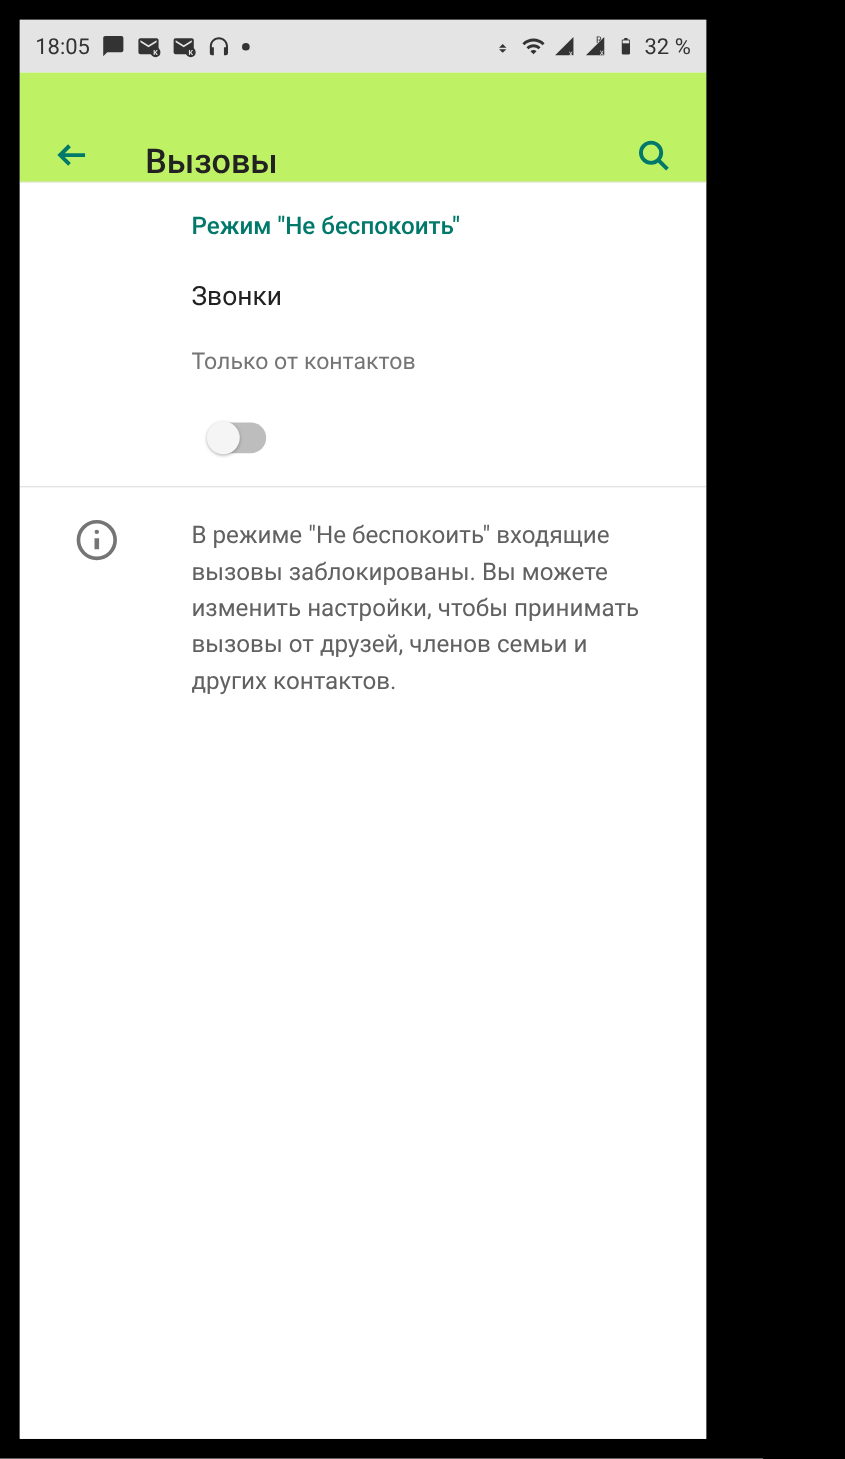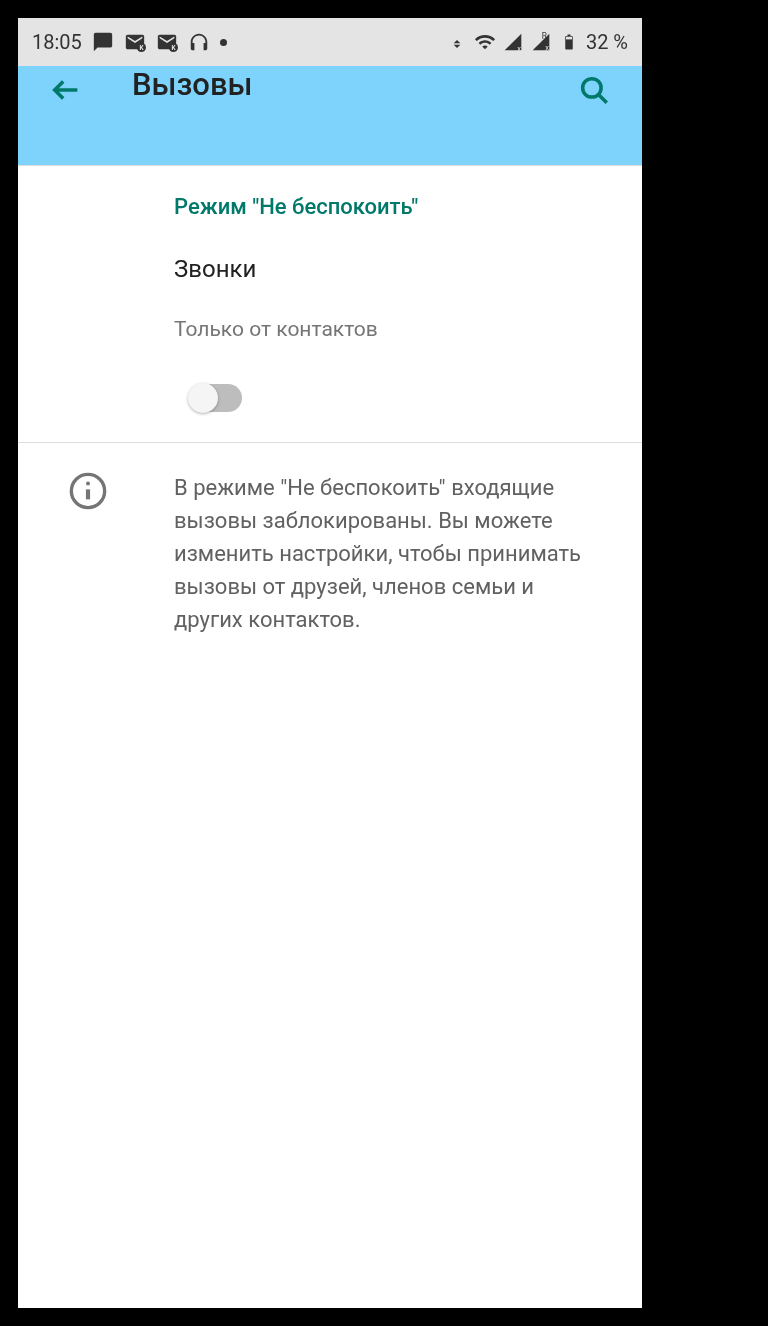--- a/index.html
+++ b/index.html
@@ -58,23 +58,23 @@
 
     .status-dot {
       width: 7px;
       height: 7px;
       background: #333;
       border-radius: 50%;
     }
 
     .app-bar {
       height: 100px;
-      background: #7dd3fc;
-      display: flex;
-      align-items: flex-start;
+      background: #bef264;
+      display: flex;
+      align-items: flex-end;
       padding: 0 24px;
       border-bottom: 1px solid #ddd;
     }
 
     .back-button {
       width: 48px;
       height: 48px;
       display: flex;
       align-items: center;
       justify-content: center;

